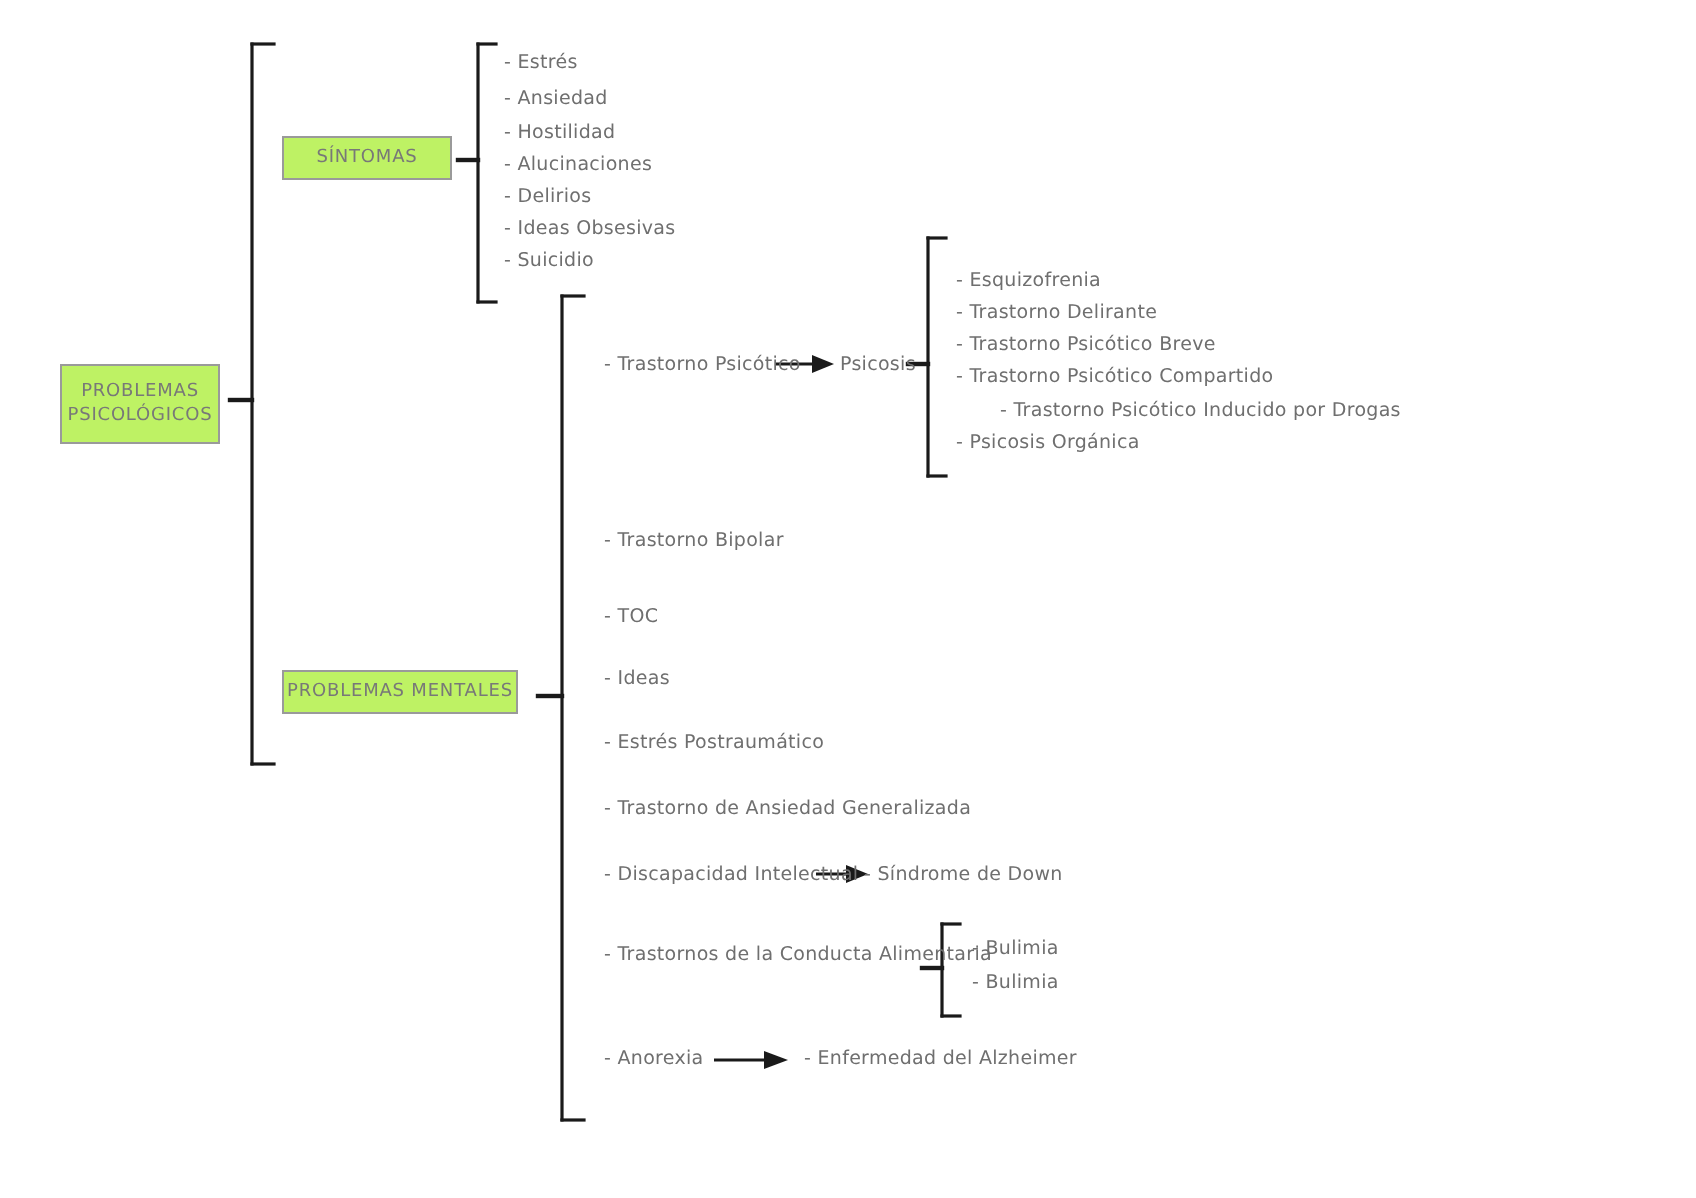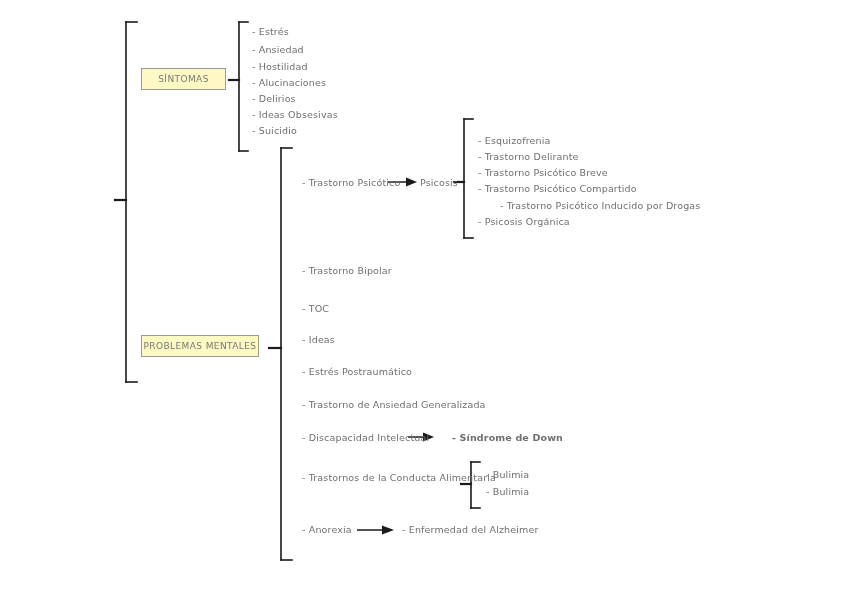--- a/index.html
+++ b/index.html
@@ -24,21 +24,21 @@
   .svg-layer {
     position: absolute;
     left: 0; top: 0;
     width: 848px;
     height: 599px;
     pointer-events: none;
   }
   .node-box {
     position: absolute;
     border: 1px solid #9a9a9a;
-    background: #fef9c3;
+    background: #bef264;
     box-sizing: border-box;
     display: flex;
     flex-direction: column;
     align-items: center;
     justify-content: center;
     color: #787878;
     letter-spacing: 0.4px;
     text-align: center;
     line-height: 1.35;
   }
@@ -122,20 +122,24 @@
       <path d="M 408 437 L 425 437"></path>
       <path d="M 423 432.5 L 434 437 L 423 441.5 Z" stroke="none"></path>
     </g>
 
     <g stroke="#1a1a1a" stroke-width="1.5" fill="#1a1a1a">
       <path d="M 357 530 L 384 530"></path>
       <path d="M 382 525.5 L 394 530 L 382 534.5 Z" stroke="none"></path>
     </g>
   </svg>
 
+  <div class="node-box" id="root-box">
+    <span>PROBLEMAS</span>
+    <span>PSICOLÓGICOS</span>
+  </div>
 
   <div class="node-box" id="sintomas-box">
     <span>SÍNTOMAS</span>
   </div>
 
   <div class="node-box" id="mentales-box">
     <span>PROBLEMAS MENTALES</span>
   </div>
 
   <div class="leaf" style="left:252px; top:26px;">- Estrés</div>
@@ -158,20 +162,20 @@
 
   <div class="leaf" style="left:420px; top:177px;">Psicosis</div>
 
   <div class="leaf" style="left:478px; top:135px;">- Esquizofrenia</div>
   <div class="leaf" style="left:478px; top:151px;">- Trastorno Delirante</div>
   <div class="leaf" style="left:478px; top:167px;">- Trastorno Psicótico Breve</div>
   <div class="leaf" style="left:478px; top:183px;">- Trastorno Psicótico Compartido</div>
   <div class="leaf" style="left:492px; top:200px;margin-left:8px;">- Trastorno Psicótico Inducido por Drogas</div>
   <div class="leaf" style="left:478px; top:216px;">- Psicosis Orgánica</div>
 
-  <div class="leaf" style="left:452px; top:432px;font-weight:bold;">- Síndrome de Down</div>
+  <div class="leaf" style="left:432px; top:432px;">- Síndrome de Down</div>
 
   <div class="leaf" style="left:486px; top:469px;">- Bulimia</div>
   <div class="leaf" style="left:486px; top:486px;">- Bulimia</div>
 
   <div class="leaf" style="left:402px; top:524px;">- Enfermedad del Alzheimer</div>
 
 </div>
 
 </body></html>

